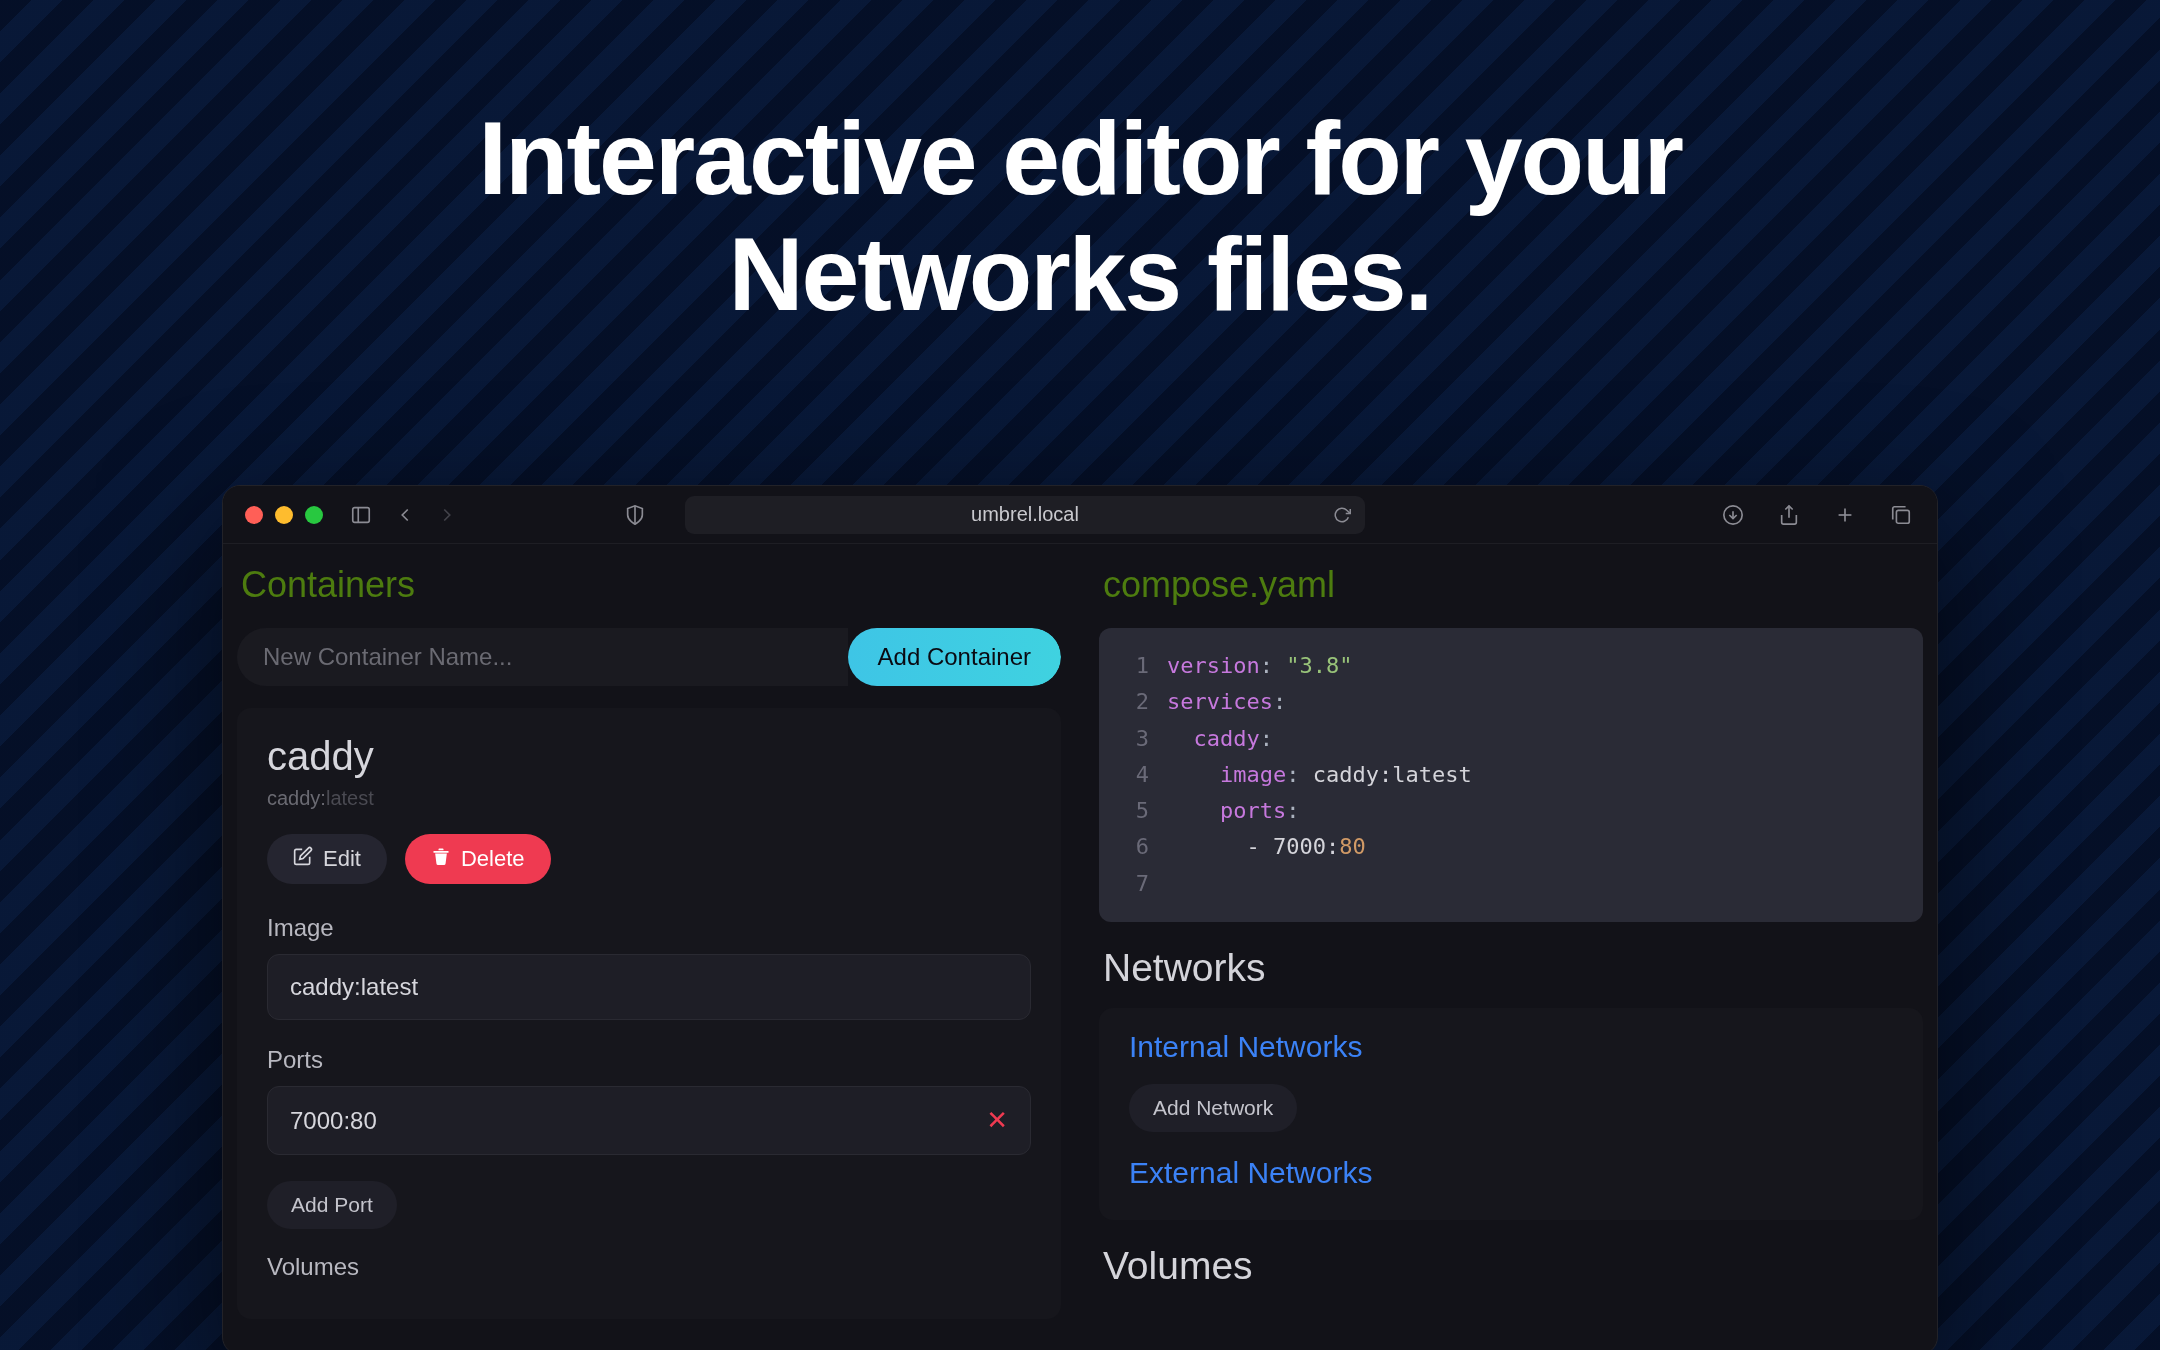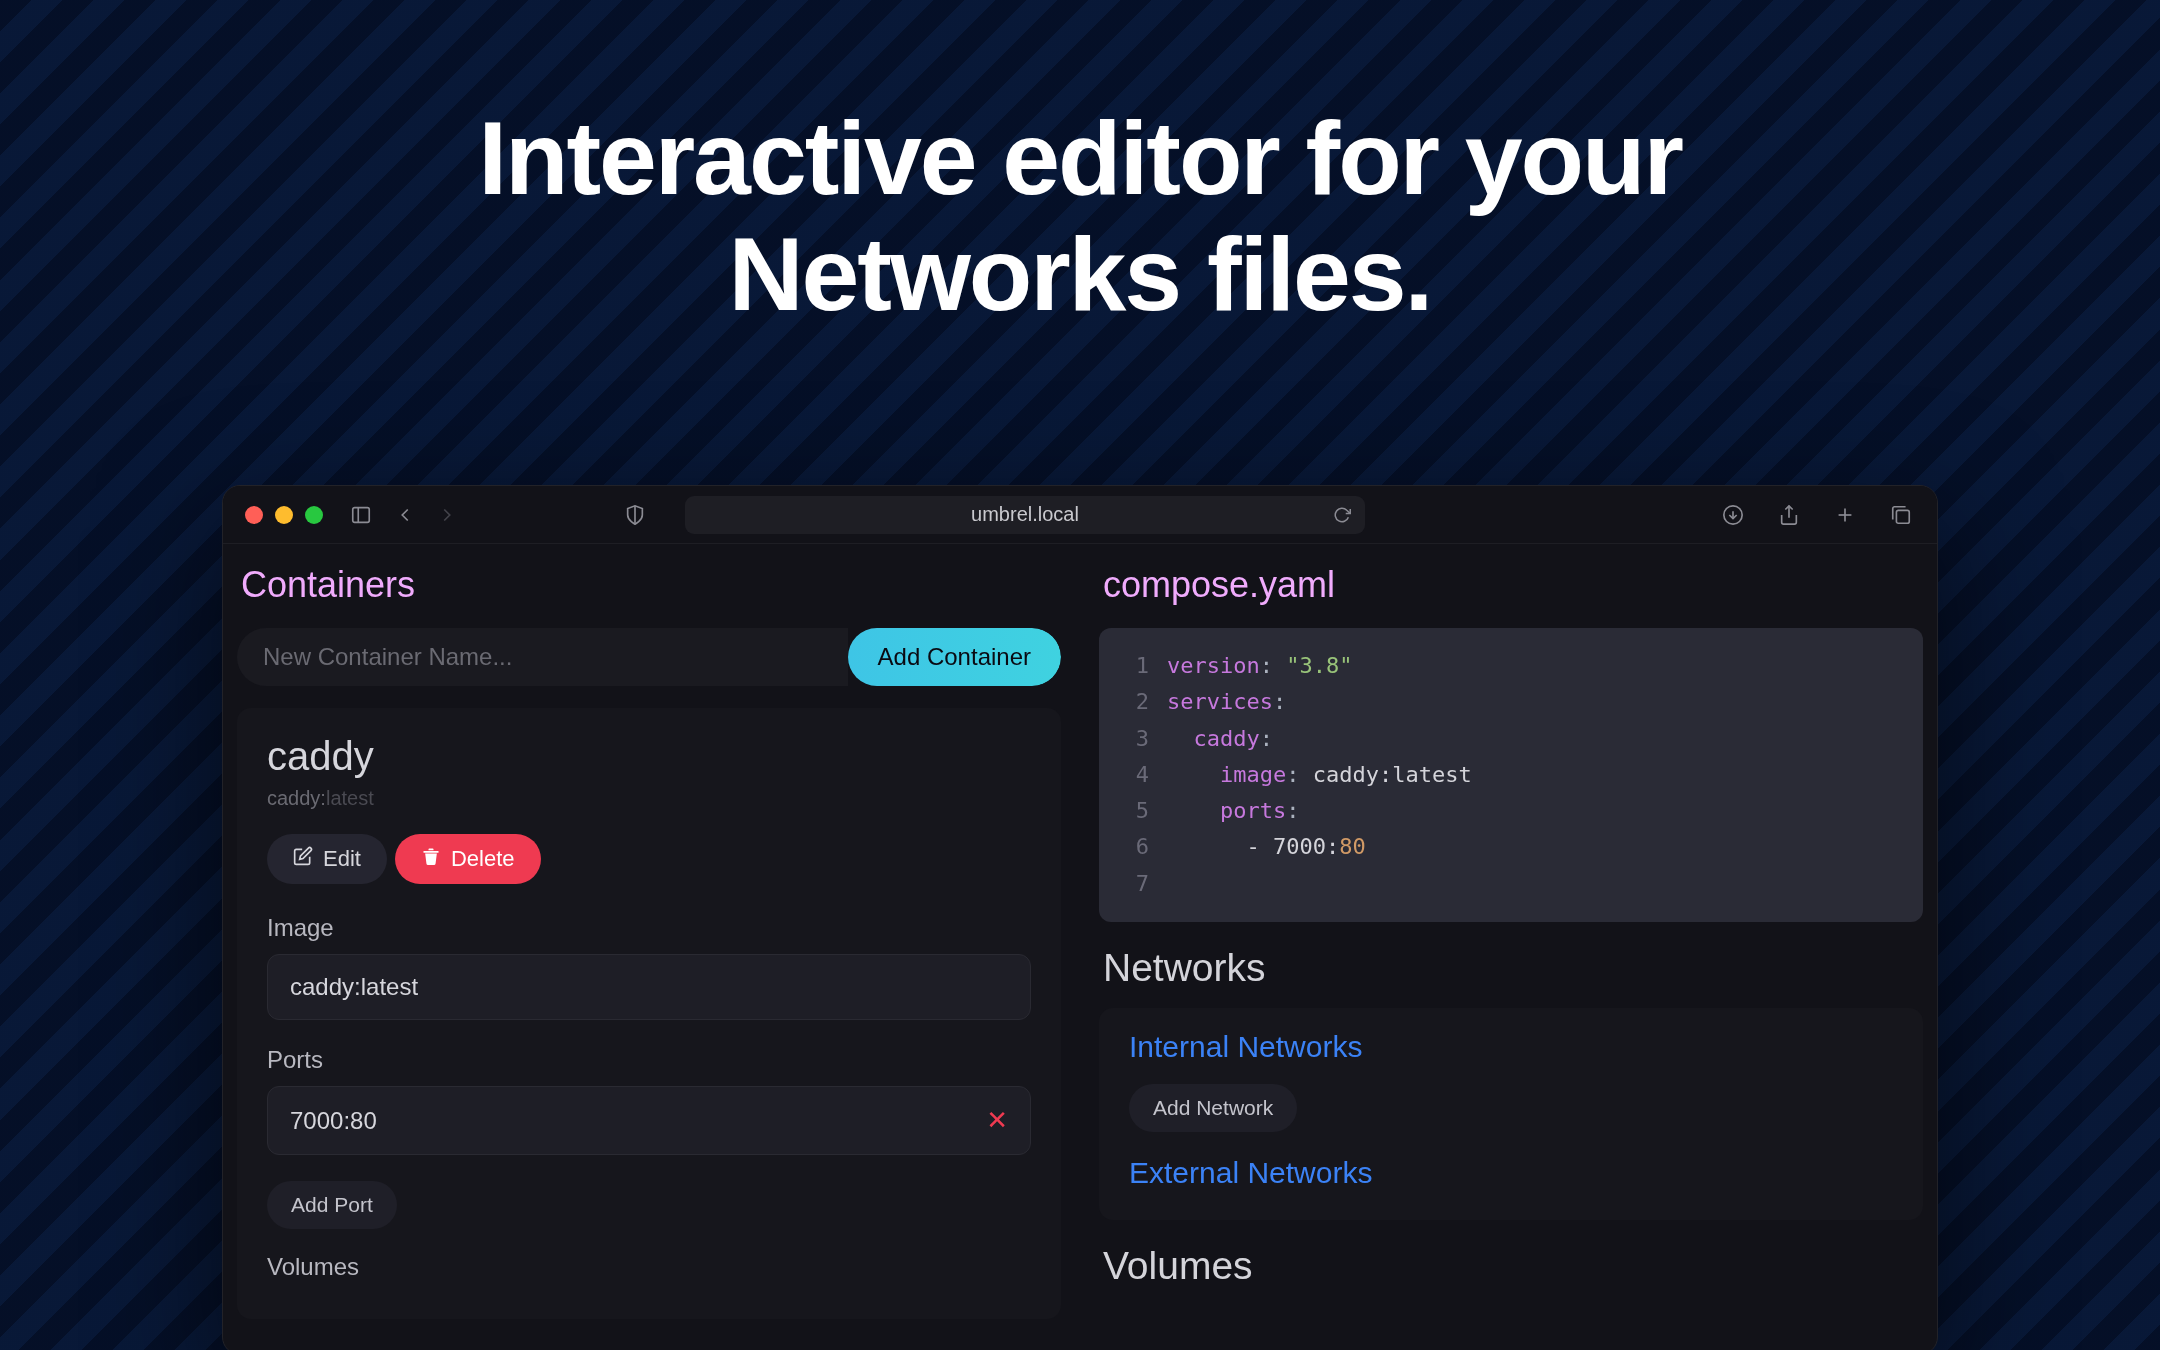--- a/index.html
+++ b/index.html
@@ -150,21 +150,21 @@
   padding: 20px 10px 0 10px;
   gap: 30px;
 }
 
 .pane {
   flex: 1;
   padding: 0 4px;
 }
 
 .section-title {
-  color: #f0abfc;
+  color: #4d7c0f;
   font-size: 36px;
   font-weight: 400;
   margin-bottom: 22px;
   padding-left: 4px;
 }
 
 .section-title-2 {
   color: #d4d4da;
   font-size: 39px;
   font-weight: 400;
@@ -223,21 +223,21 @@
   color: #6a6a72;
   margin-bottom: 24px;
 }
 
 .card-sub .dim {
   color: #4a4a52;
 }
 
 .btn-row {
   display: flex;
-  gap: 8px;
+  gap: 18px;
   margin-bottom: 30px;
 }
 
 .btn {
   border: none;
   border-radius: 28px;
   font-size: 22px;
   padding: 12px 26px;
   cursor: pointer;
   display: flex;

